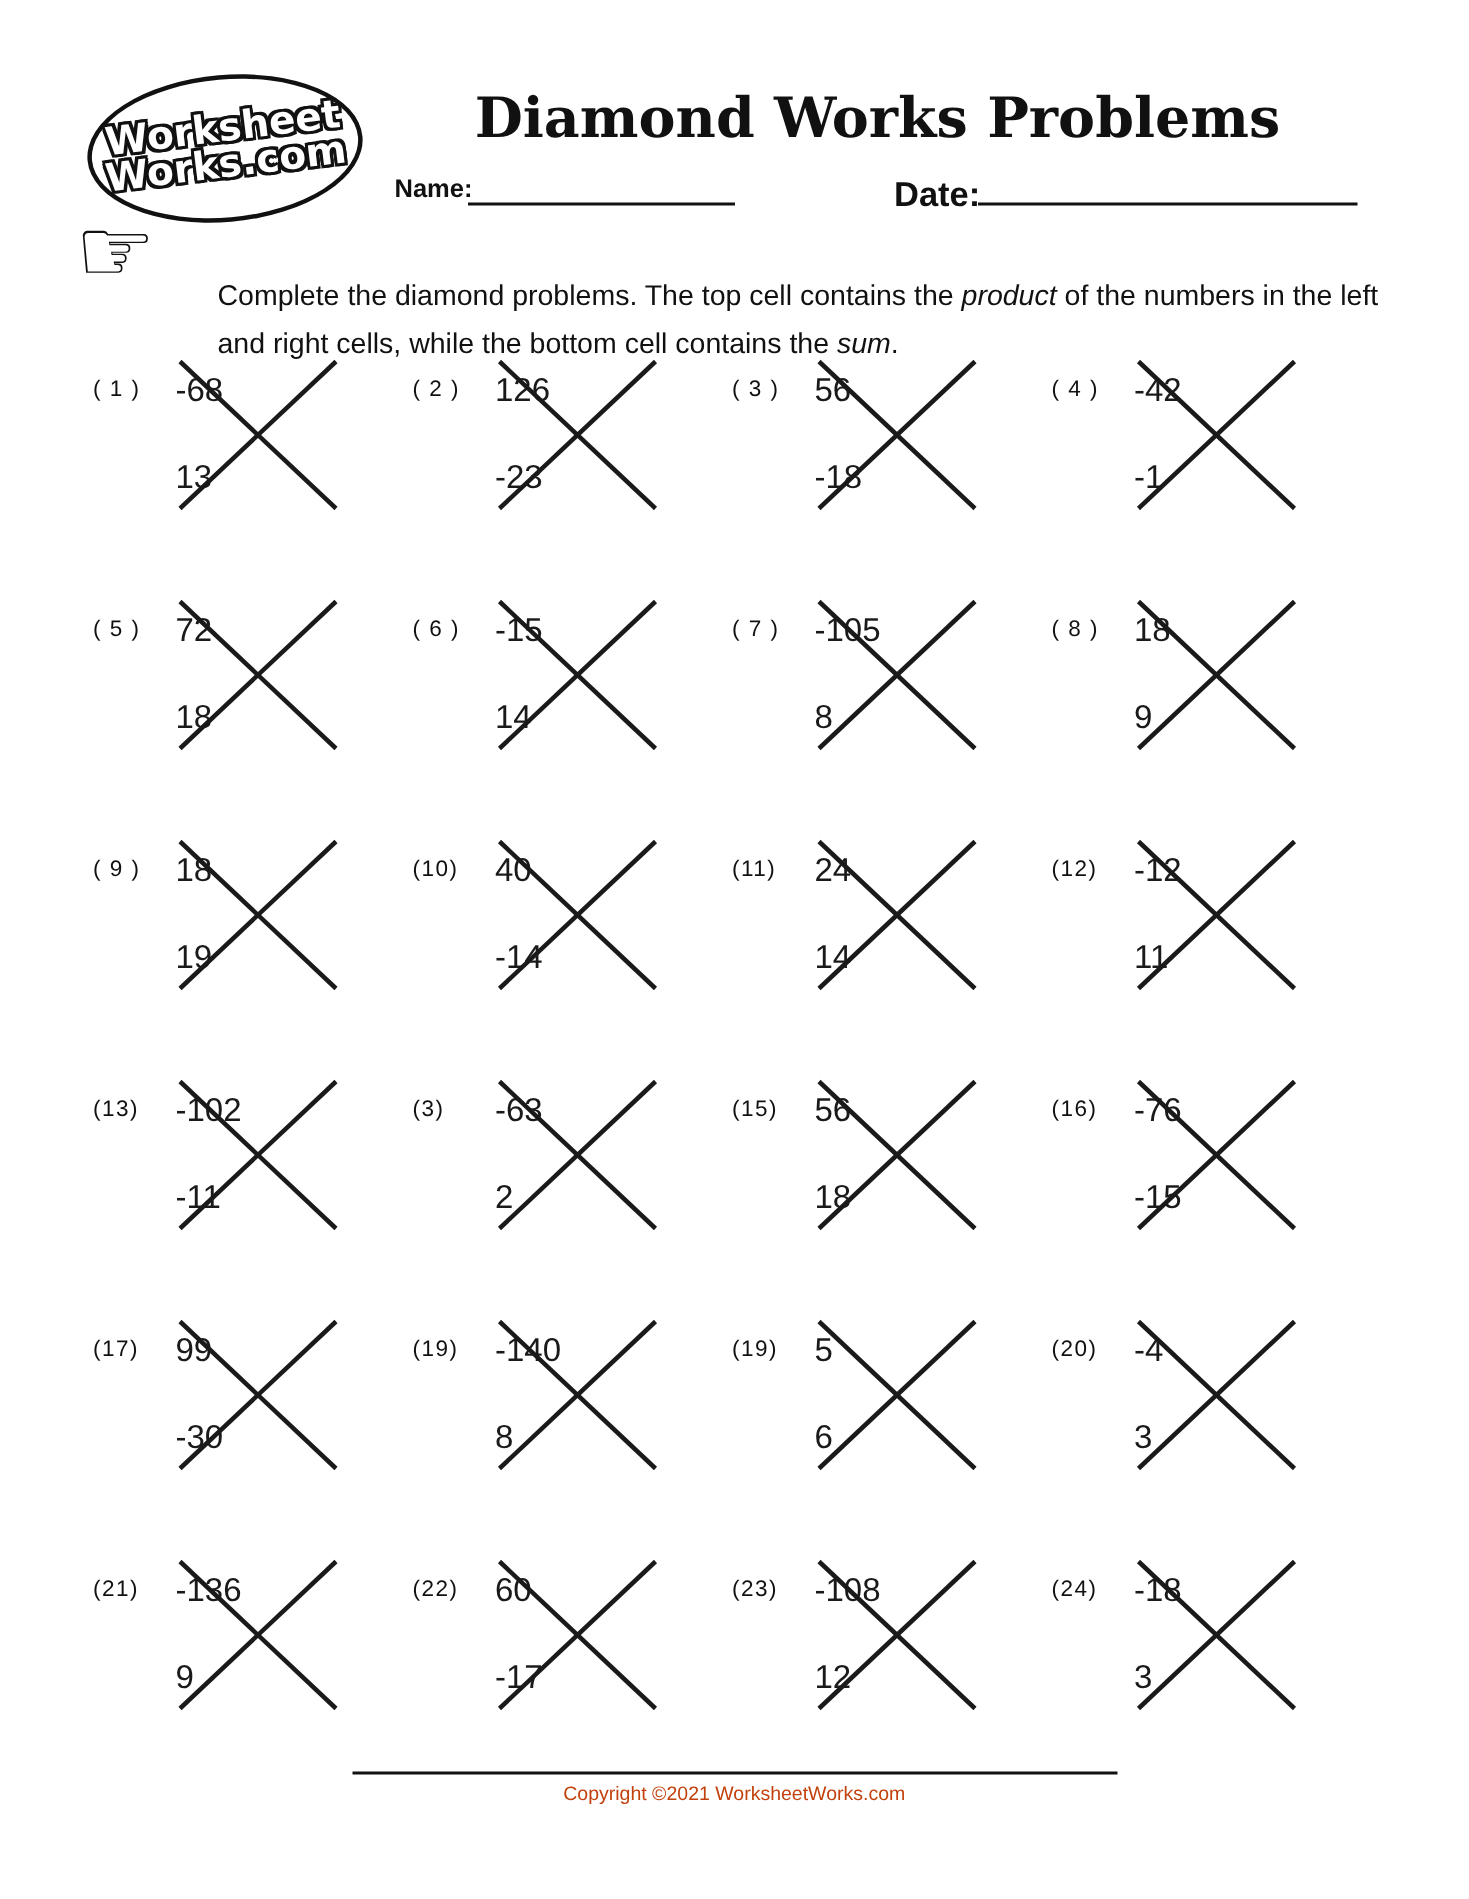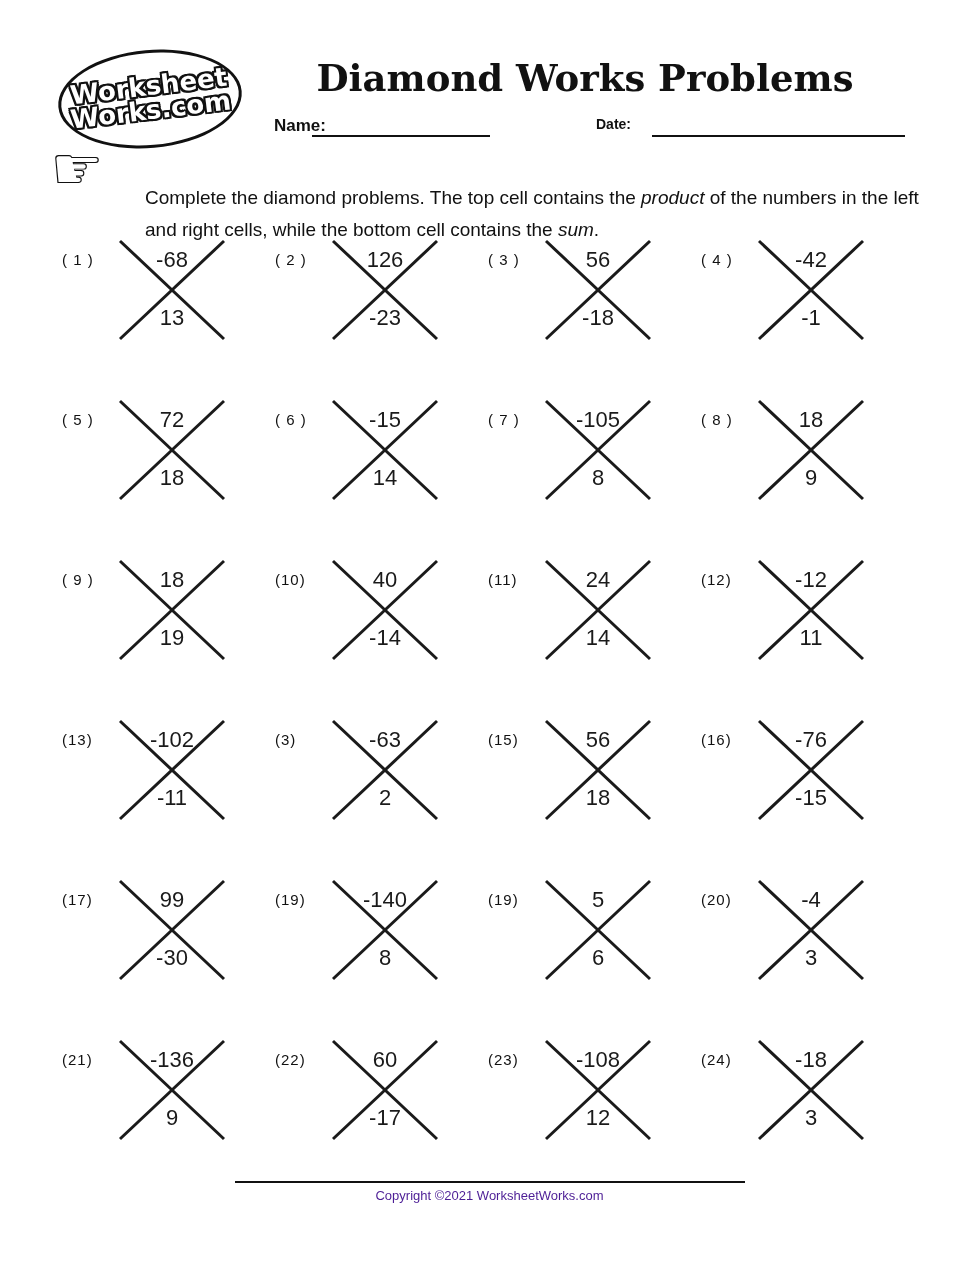--- a/index.html
+++ b/index.html
@@ -43,23 +43,23 @@
   }
   .page-title {
     position: absolute; left: 310px; top: 56px;
     width: 550px;
     text-align: center;
     font-family: "DejaVu Serif", serif;
     font-weight: 700;
     font-size: 37px;
     letter-spacing: 0px;
   }
-  .name-label  { position: absolute; left: 274px; top: 116px; font-weight: bold; font-size: 17px; }
+  .name-label  { position: absolute; left: 263px; top: 116px; font-weight: bold; font-size: 17px; }
   .name-line   { position: absolute; left: 312px; top: 114px; width: 178px; height: 21px; border-bottom: 2px solid #111; }
-  .date-label  { position: absolute; left: 596px; top: 116px; font-weight: bold; font-size: 14px; }
+  .date-label  { position: absolute; left: 596px; top: 116px; font-weight: bold; font-size: 23px; }
   .date-line   { position: absolute; left: 652px; top: 114px; width: 253px; height: 21px; border-bottom: 2px solid #111; }
 
   
   .hand-icon {
     position: absolute; left: 50px; top: 138px;
     font-size: 60px; line-height: 1;
     font-family: "DejaVu Sans", sans-serif;
     color: #111;
   }
   .instructions {
@@ -85,39 +85,38 @@
     letter-spacing: 1px;
     white-space: pre;
   }
   .diamond {
     position: absolute; left: 57px; top: 0;
     width: 110px; height: 104px;
   }
   .diamond svg { position: absolute; left: 0; top: 0; }
   .top-num, .bottom-num {
     position: absolute; left: 0; width: 100%;
-    text-align: center;
     font-size: 22px;
     color: #1a1a1a;
   }
   .top-num    { top: 9px; }
   .bottom-num { top: 67px; }
 
   
   .footer-line {
     position: absolute; left: 235px; top: 1181px;
     width: 510px; height: 0;
     border-top: 2px solid #111;
   }
   .copyright {
     position: absolute; left: 0; top: 1188px;
     width: 979px;
     text-align: center;
     font-size: 13px;
-    color: #4c1d95;
+    color: #c2410c;
   }
 </style>
 </head>
 <body>
 
 <div class="page">
 
   <div class="logo">
     <div class="logo-ellipse">
       <div class="logo-text">Worksheet</div>

